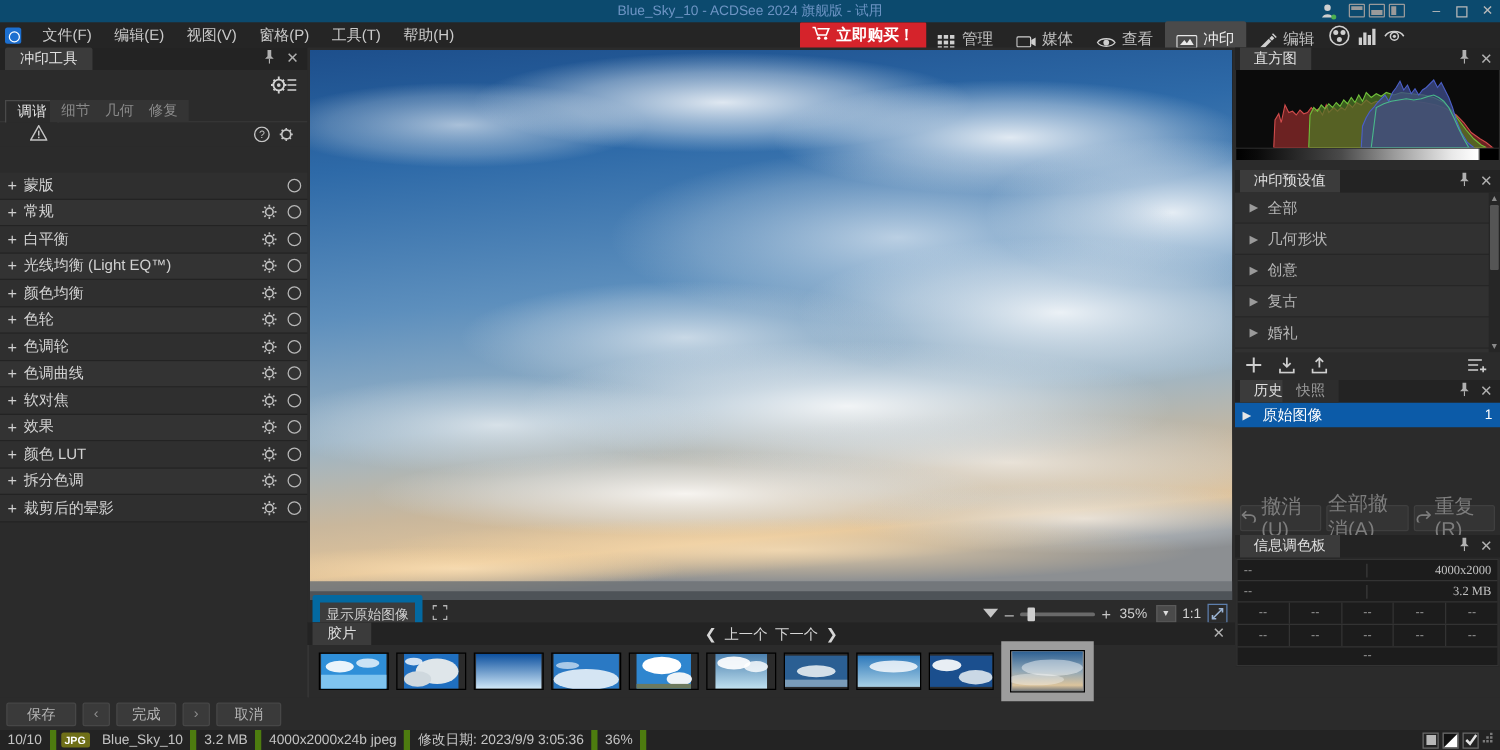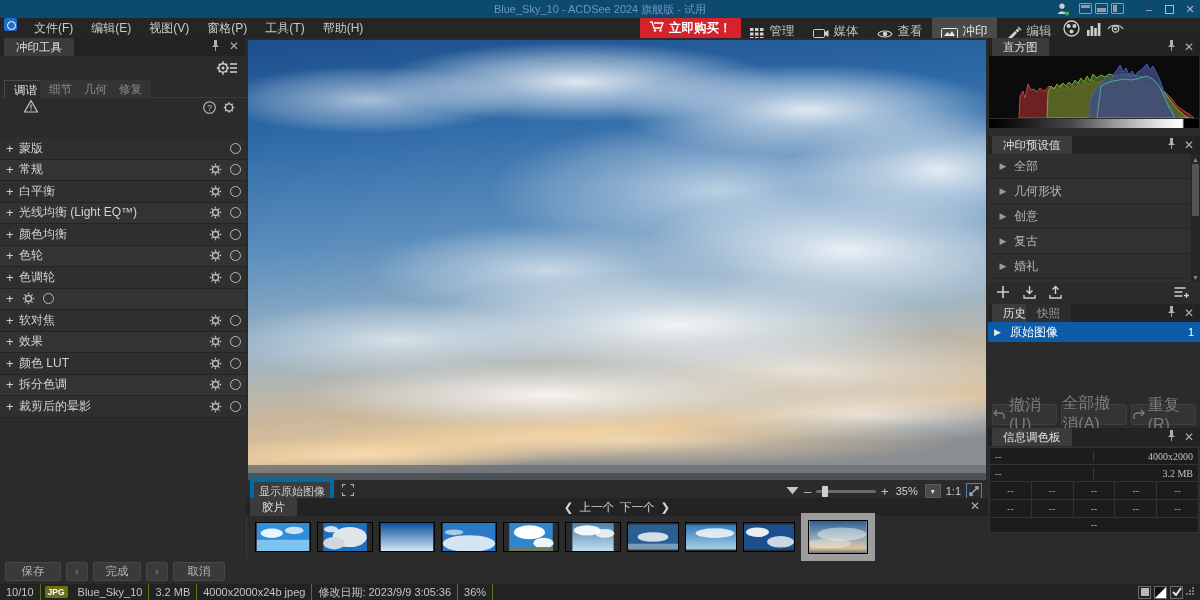--- a/index.html
+++ b/index.html
@@ -22,21 +22,21 @@
   .acct{position:absolute;right:130px;top:2px;width:14px;height:14px;}
   .acct svg{display:block;}
   .layout-btns{position:absolute;right:76px;top:3px;display:flex;gap:3px;}
   .layout-btn{width:13px;height:11px;border:1px solid #9a9a9a;border-radius:1px;position:relative;}
   .layout-btn::after{content:"";position:absolute;left:1px;right:1px;top:1px;height:3px;background:#9a9a9a;}
   .layout-btn.b2::after{top:auto;bottom:1px;height:4px;}
   .layout-btn.b3::after{left:1px;width:4px;top:1px;bottom:1px;height:auto;}
 
   
   .menubar{position:absolute;left:0;top:18px;width:1200px;height:20px;background:#252525;
-     display:flex;align-items:flex-start;padding-left:4px;}
+     display:flex;align-items:center;padding-left:4px;}
   .logo{width:13px;height:13px;background:#1c6fd0;border-radius:2px;position:relative;margin-right:8px;}
   .logo::after{content:"";position:absolute;left:3px;top:3px;width:7px;height:7px;border-radius:50%;
      border:1.5px solid #fff;}
   .menu-item{padding:0 9px;height:20px;line-height:20px;color:#cacaca;font-size:12px;cursor:default;}
   .modes{position:absolute;left:640px;top:16px;height:24px;display:flex;align-items:center;gap:0px;}
   .buy-btn{background:#d5232b;color:#fff;height:21px;display:flex;align-items:center;
       padding:0 9px;font-size:12.5px;gap:5px;border-radius:1px;cursor:pointer;font-weight:bold;}
   .mode{display:flex;align-items:flex-end;gap:5px;padding:0 9px;height:23px;color:#c0c0c0;
       font-size:12.5px;cursor:pointer;}
   .mode.active{background:#4a4a4a;color:#e8e8e8;border-radius:2px;}
@@ -74,21 +74,21 @@
   .tool-circle{width:22px;display:flex;justify-content:center;}
   .tool-circle .c{width:11px;height:11px;border:1.4px solid #b8b8b8;border-radius:50%;}
 
   
   .center{position:absolute;left:246px;top:38px;width:742px;height:460px;background:#2b2b2b;}
   .imgwrap{position:absolute;left:2px;top:2px;width:738px;height:440px;overflow:hidden;background:#111;}
   .sky{width:100%;height:100%;position:relative;}
 
   .viewbar{position:absolute;left:0;top:442px;width:742px;height:22px;display:flex;
       align-items:center;}
-  .showorig{margin-left:4px;background:#3c3c3c;border:4px solid #0369a1;color:#cfcfcf;
+  .showorig{margin-left:4px;background:#3c3c3c;border:6px solid #0369a1;color:#cfcfcf;
       padding:2px 5px;font-size:11px;border-radius:2px;cursor:pointer;}
   .expand-ic{margin-left:8px;cursor:pointer;}
   .zoomarea{margin-left:auto;display:flex;align-items:center;gap:5px;padding-right:6px;}
   .zpct{color:#cfcfcf;font-size:11px;min-width:26px;text-align:center;}
   .zslider{width:60px;height:3px;background:#6a6a6a;border-radius:2px;position:relative;}
   .zknob{position:absolute;left:6px;top:-4px;width:6px;height:11px;background:#cfcfcf;border-radius:1px;}
   .zcombo{width:16px;height:14px;background:#4a4a4a;border:1px solid #5a5a5a;display:flex;
       align-items:center;justify-content:center;font-size:7px;color:#ddd;cursor:pointer;}
   .ratio{color:#cfcfcf;font-size:11px;}
   .fitbox{width:16px;height:16px;border:1px solid #5d7fae;display:flex;align-items:center;
@@ -165,21 +165,21 @@
   
   .bottombar{position:absolute;left:0;top:558px;width:246px;height:26px;display:flex;
       align-items:center;gap:5px;padding-left:5px;}
   .bb{height:19px;background:#3a3a3a;border:1px solid #474747;border-radius:2px;color:#b5b5b5;
       font-size:11.5px;display:flex;align-items:center;justify-content:center;cursor:pointer;}
   .bb.save{width:56px;} .bb.done{width:48px;} .bb.cancel{width:52px;}
   .bb.arr{width:22px;color:#8d8d8d;}
 
   .statusbar{position:absolute;left:0;top:584px;width:1200px;height:16px;background:#232323;
       display:flex;align-items:center;font-size:11px;color:#c4c4c4;}
-  .sb-seg{padding:0 6px;border-right:1px solid #4d7c0f;height:16px;line-height:16px;}
+  .sb-seg{padding:0 6px;border-right:5px solid #4d7c0f;height:16px;line-height:16px;}
   .jpgbadge{background:#6f6f18;color:#fff;font-size:8.5px;padding:1px 3px;border-radius:2px;
       margin:0 4px;font-weight:bold;}
   .sb-icons{margin-left:auto;display:flex;gap:3px;padding-right:5px;align-items:center;}
   .sb-ic{width:13px;height:13px;border:1px solid #6a6a6a;display:flex;align-items:center;justify-content:center;cursor:pointer;}
 </style>
 </head>
 <body>
 
 <div id="app">
 
@@ -468,20 +468,21 @@
                 <path d="M6.5 0.8v1.6M6.5 10.6v1.6M0.8 6.5h1.6M10.6 6.5h1.6M2.5 2.5l1.1 1.1M9.4 9.4l1.1 1.1M10.5 2.5L9.4 3.6M3.6 9.4L2.5 10.5"></path>
               </g>
             </svg>
         </div>
         <div class="tool-circle">
             <div class="c"></div>
           </div>
       </div>
       <div class="tool-row alt">
         <div class="tool-plus">+</div>
+        <div class="tool-label">色调曲线</div>
         <div class="tool-gear">
           <svg width="13" height="13" viewBox="0 0 13 13">
               <circle cx="6.5" cy="6.5" r="3" stroke="#c0c0c0" stroke-width="1.3" fill="none"></circle>
               <g stroke="#c0c0c0" stroke-width="1.3">
                 <path d="M6.5 0.8v1.6M6.5 10.6v1.6M0.8 6.5h1.6M10.6 6.5h1.6M2.5 2.5l1.1 1.1M9.4 9.4l1.1 1.1M10.5 2.5L9.4 3.6M3.6 9.4L2.5 10.5"></path>
               </g>
             </svg>
         </div>
         <div class="tool-circle">
             <div class="c"></div>

